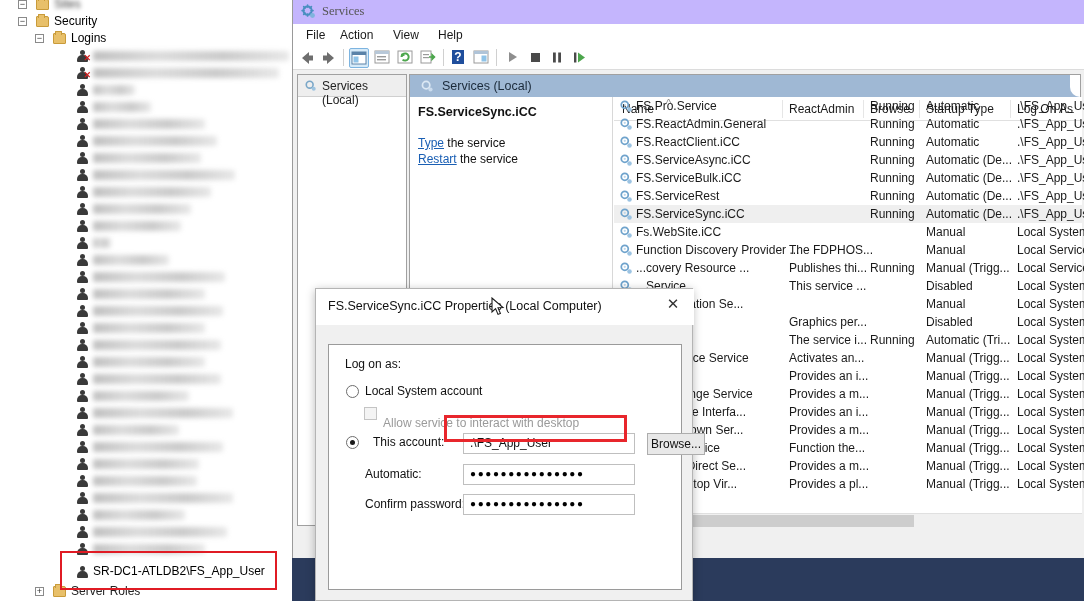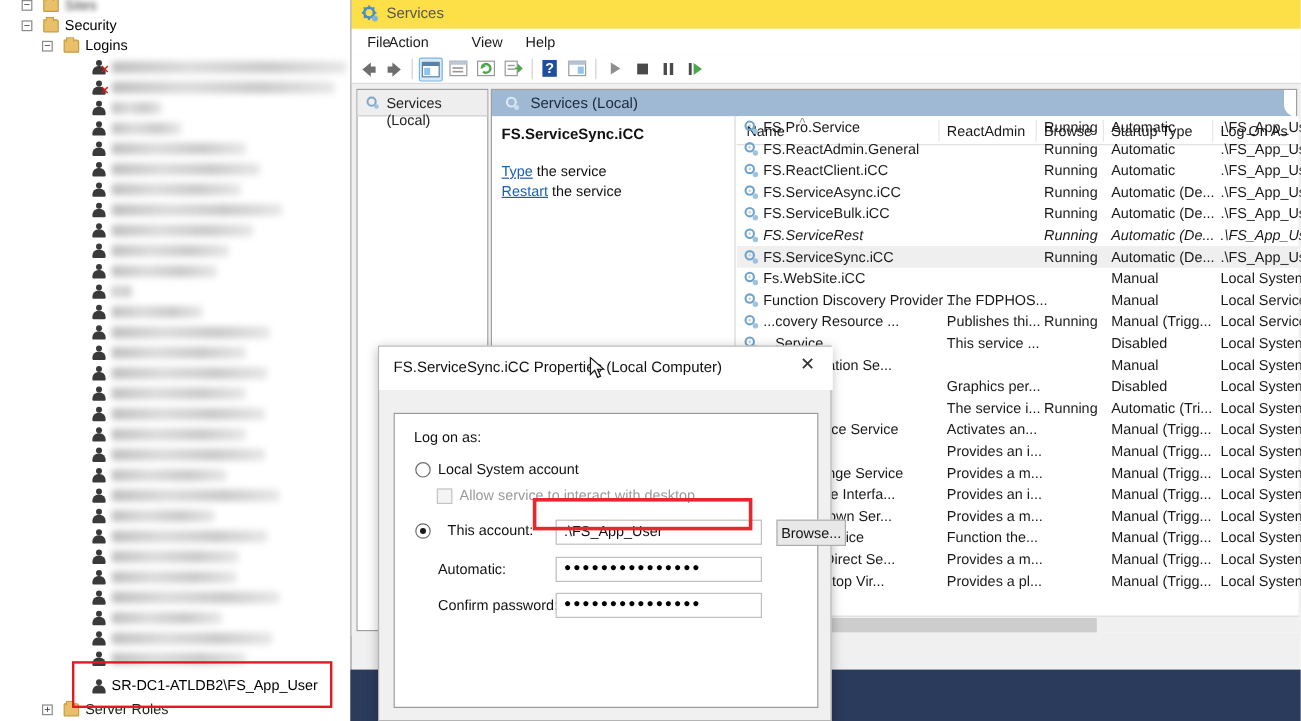--- a/index.html
+++ b/index.html
@@ -45,21 +45,21 @@
   }
   #tree-final-label { position:absolute; left:93px; top:564px; font-size:12px; color:#000; z-index:7;
     white-space:nowrap; }
   .tree-final-icon { position:absolute; left:77px; top:566px; z-index:7; }
 
   
   #services-win {
     position:absolute; left:292px; top:0; width:792px; height:601px;
     background:#f0f0f0; border-left:1px solid #9a9a9a;
   }
-  #svc-titlebar { position:relative; height:24px; background:#fde047; }
+  #svc-titlebar { position:relative; height:24px; background:#c4b5fd;font-family:Liberation Serif, serif; }
   #svc-titlebar .ticon { position:absolute; left:8px; top:4px; width:15px; height:15px; }
   #svc-title-text { position:absolute; left:29px; top:4px; font-size:12.5px; color:#555; }
 
   #svc-menubar { position:relative; height:22px; background:#ffffff; }
   .menu-item { position:absolute; top:3px; font-size:12px; color:#1a1a1a; padding:1px 5px; cursor:default; }
 
   #svc-toolbar { position:relative; height:24px; background:#ffffff; border-bottom:1px solid #dcdcdc; }
   .tb-sep { position:absolute; top:3px; width:1px; height:17px; background:#d0d0d0; }
   .tbbtn { position:absolute; top:2px; width:20px; height:20px; }
   .tbbtn.sel { background:#d6eaf8; border:1px solid #7db4e0; border-radius:2px; }
@@ -401,21 +401,21 @@
           <circle cx="7" cy="7" r="4.4" fill="none" stroke="#4a8fc0" stroke-width="2.1"></circle>
           <path d="M7 1.2v2M7 10.8v2M1.2 7h2M10.8 7h2M2.9 2.9l1.4 1.4M9.7 9.7l1.4 1.4M11.1 2.9L9.7 4.3M4.3 9.7l-1.4 1.4" stroke="#4a8fc0" stroke-width="1.8" stroke-linecap="round"></path>
           <circle cx="12.2" cy="12.2" r="2.6" fill="#7fb4dd"></circle>
         </svg>
       </span>
       <span id="svc-title-text">Services</span>
     </div>
 
     <div id="svc-menubar">
       <span class="menu-item" style="left:8px">File</span>
-      <span class="menu-item" style="left:26px">Action</span>
+      <span class="menu-item" style="left:42px">Action</span>
       <span class="menu-item" style="left:95px">View</span>
       <span class="menu-item" style="left:140px">Help</span>
     </div>
 
     <div id="svc-toolbar">
 
       <span class="tbbtn" style="left:4px">
         <svg width="20" height="20" viewBox="0 0 20 20">
             <path d="M12 4 L5 10 L12 16 L12 12.6 L16 12.6 L16 7.4 L12 7.4 Z" fill="#6e6e6e"></path>
           </svg>
@@ -599,21 +599,21 @@
                     <circle cx="6.6" cy="6.6" r="4" fill="none" stroke="#6fa3cc" stroke-width="2"></circle>
                     <circle cx="6.6" cy="6.6" r="1.3" fill="#bcd6ea"></circle>
                     <circle cx="12" cy="12" r="2.6" fill="#9cc3e2"></circle>
                   </svg></span>
                 <span class="c-name">FS.ServiceBulk.iCC</span>
                 <span class="c-desc"></span>
                 <span class="c-stat">Running</span>
                 <span class="c-start">Automatic (De...</span>
                 <span class="c-logon">.\FS_App_User</span>
               </div>
-              <div class="srow" style="top: 90px; font-style: italic;">
+              <div class="srow" style="top: 90px;">
                 <span class="gicon"><svg width="14" height="14" viewBox="0 0 16 16">
                     <circle cx="6.6" cy="6.6" r="4" fill="none" stroke="#6fa3cc" stroke-width="2"></circle>
                     <circle cx="6.6" cy="6.6" r="1.3" fill="#bcd6ea"></circle>
                     <circle cx="12" cy="12" r="2.6" fill="#9cc3e2"></circle>
                   </svg></span>
                 <span class="c-name">FS.ServiceRest</span>
                 <span class="c-desc"></span>
                 <span class="c-stat">Running</span>
                 <span class="c-start">Automatic (De...</span>
                 <span class="c-logon">.\FS_App_User</span>
@@ -838,21 +838,21 @@
     </div>
 
 
     <div id="dlg-page">
       <span class="lbl" style="left:16px; top:12px">Log on as:</span>
 
       <span class="radio" style="left:17px; top:40px"></span>
       <span class="lbl" style="left:36px; top:39px">Local System account</span>
 
       <span class="chk" style="left:35px; top:62px"></span>
-      <span class="lbl dim" style="left:54px; top:61px">Allow service to interact with desktop</span>
+      <span class="lbl dim" style="left:54px; top:71px">Allow service to interact with desktop</span>
 
       <span class="radio on" style="left:17px; top:91px"></span>
       <span class="lbl" style="left:44px; top:90px">This account:</span>
       <span class="tfield" style="left:134px; top:88px; width:172px">.\FS_App_User</span>
       <span id="browse-btn" style="left:318px; top:88px">Browse...</span>
 
       <span class="lbl" style="left:36px; top:122px">Automatic:</span>
       <span class="pdots" style="left:134px; top:119px; width:172px">●●●●●●●●●●●●●●●</span>
 
       <span class="lbl" style="left:36px; top:152px">Confirm password:</span>

